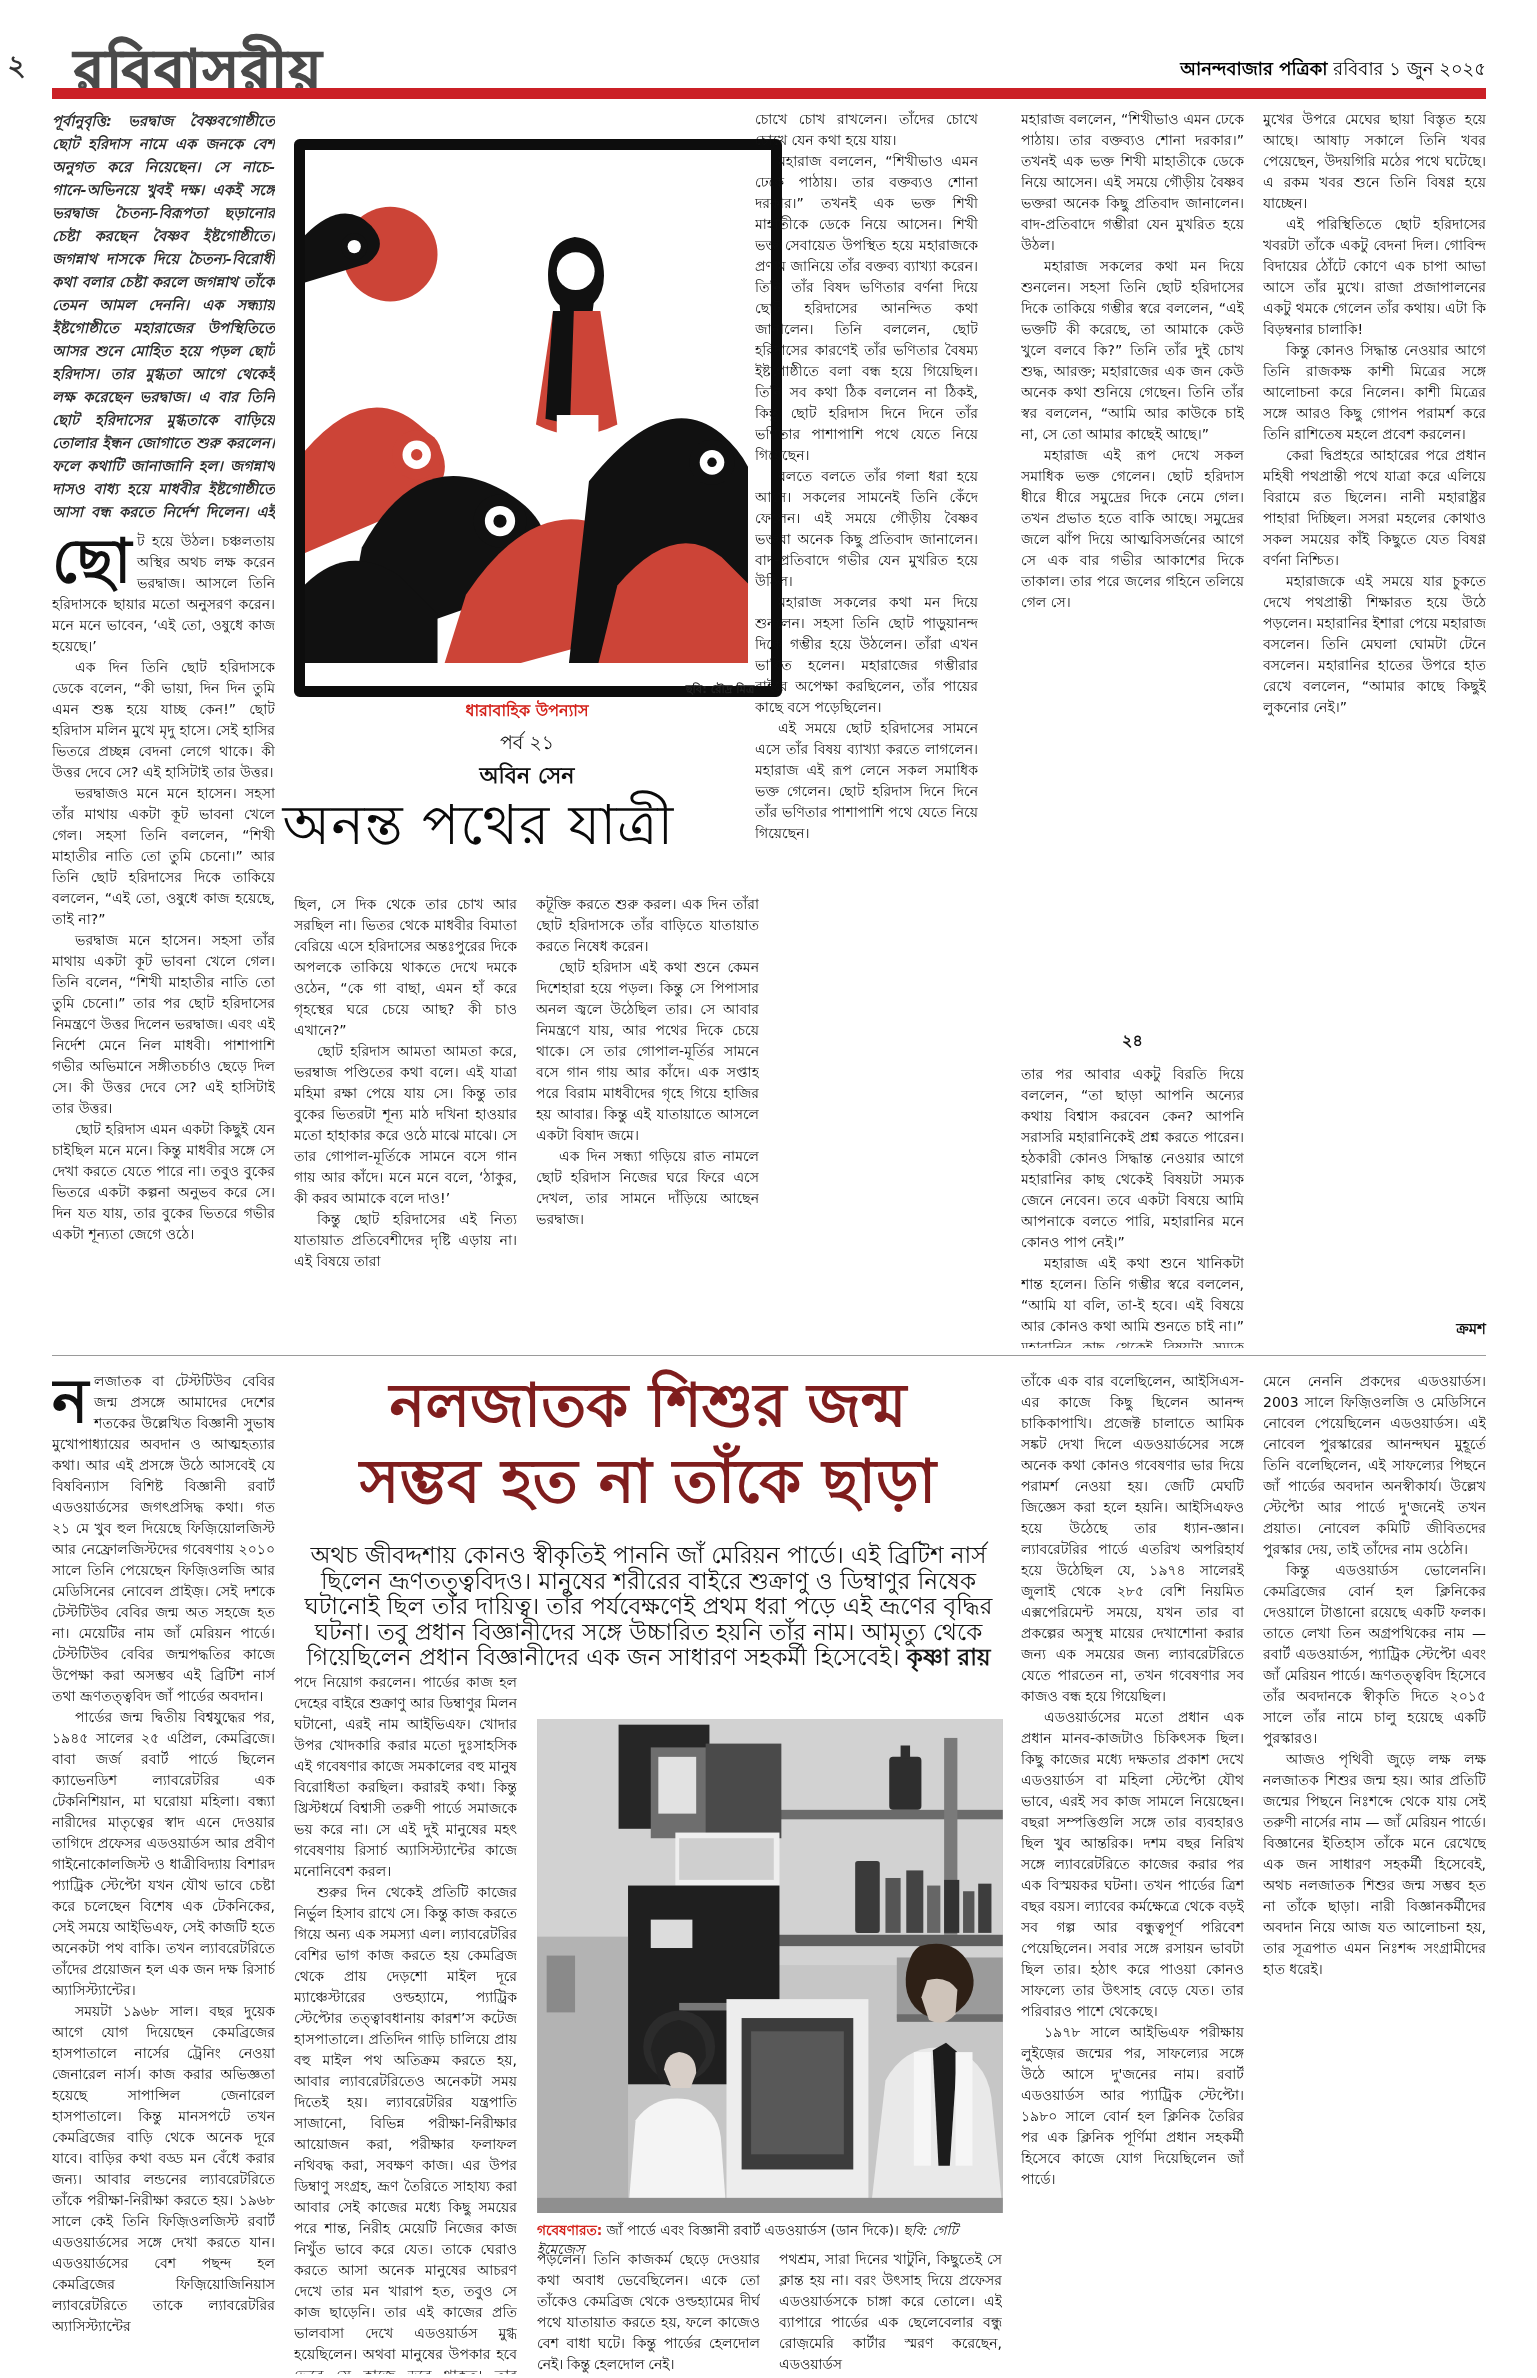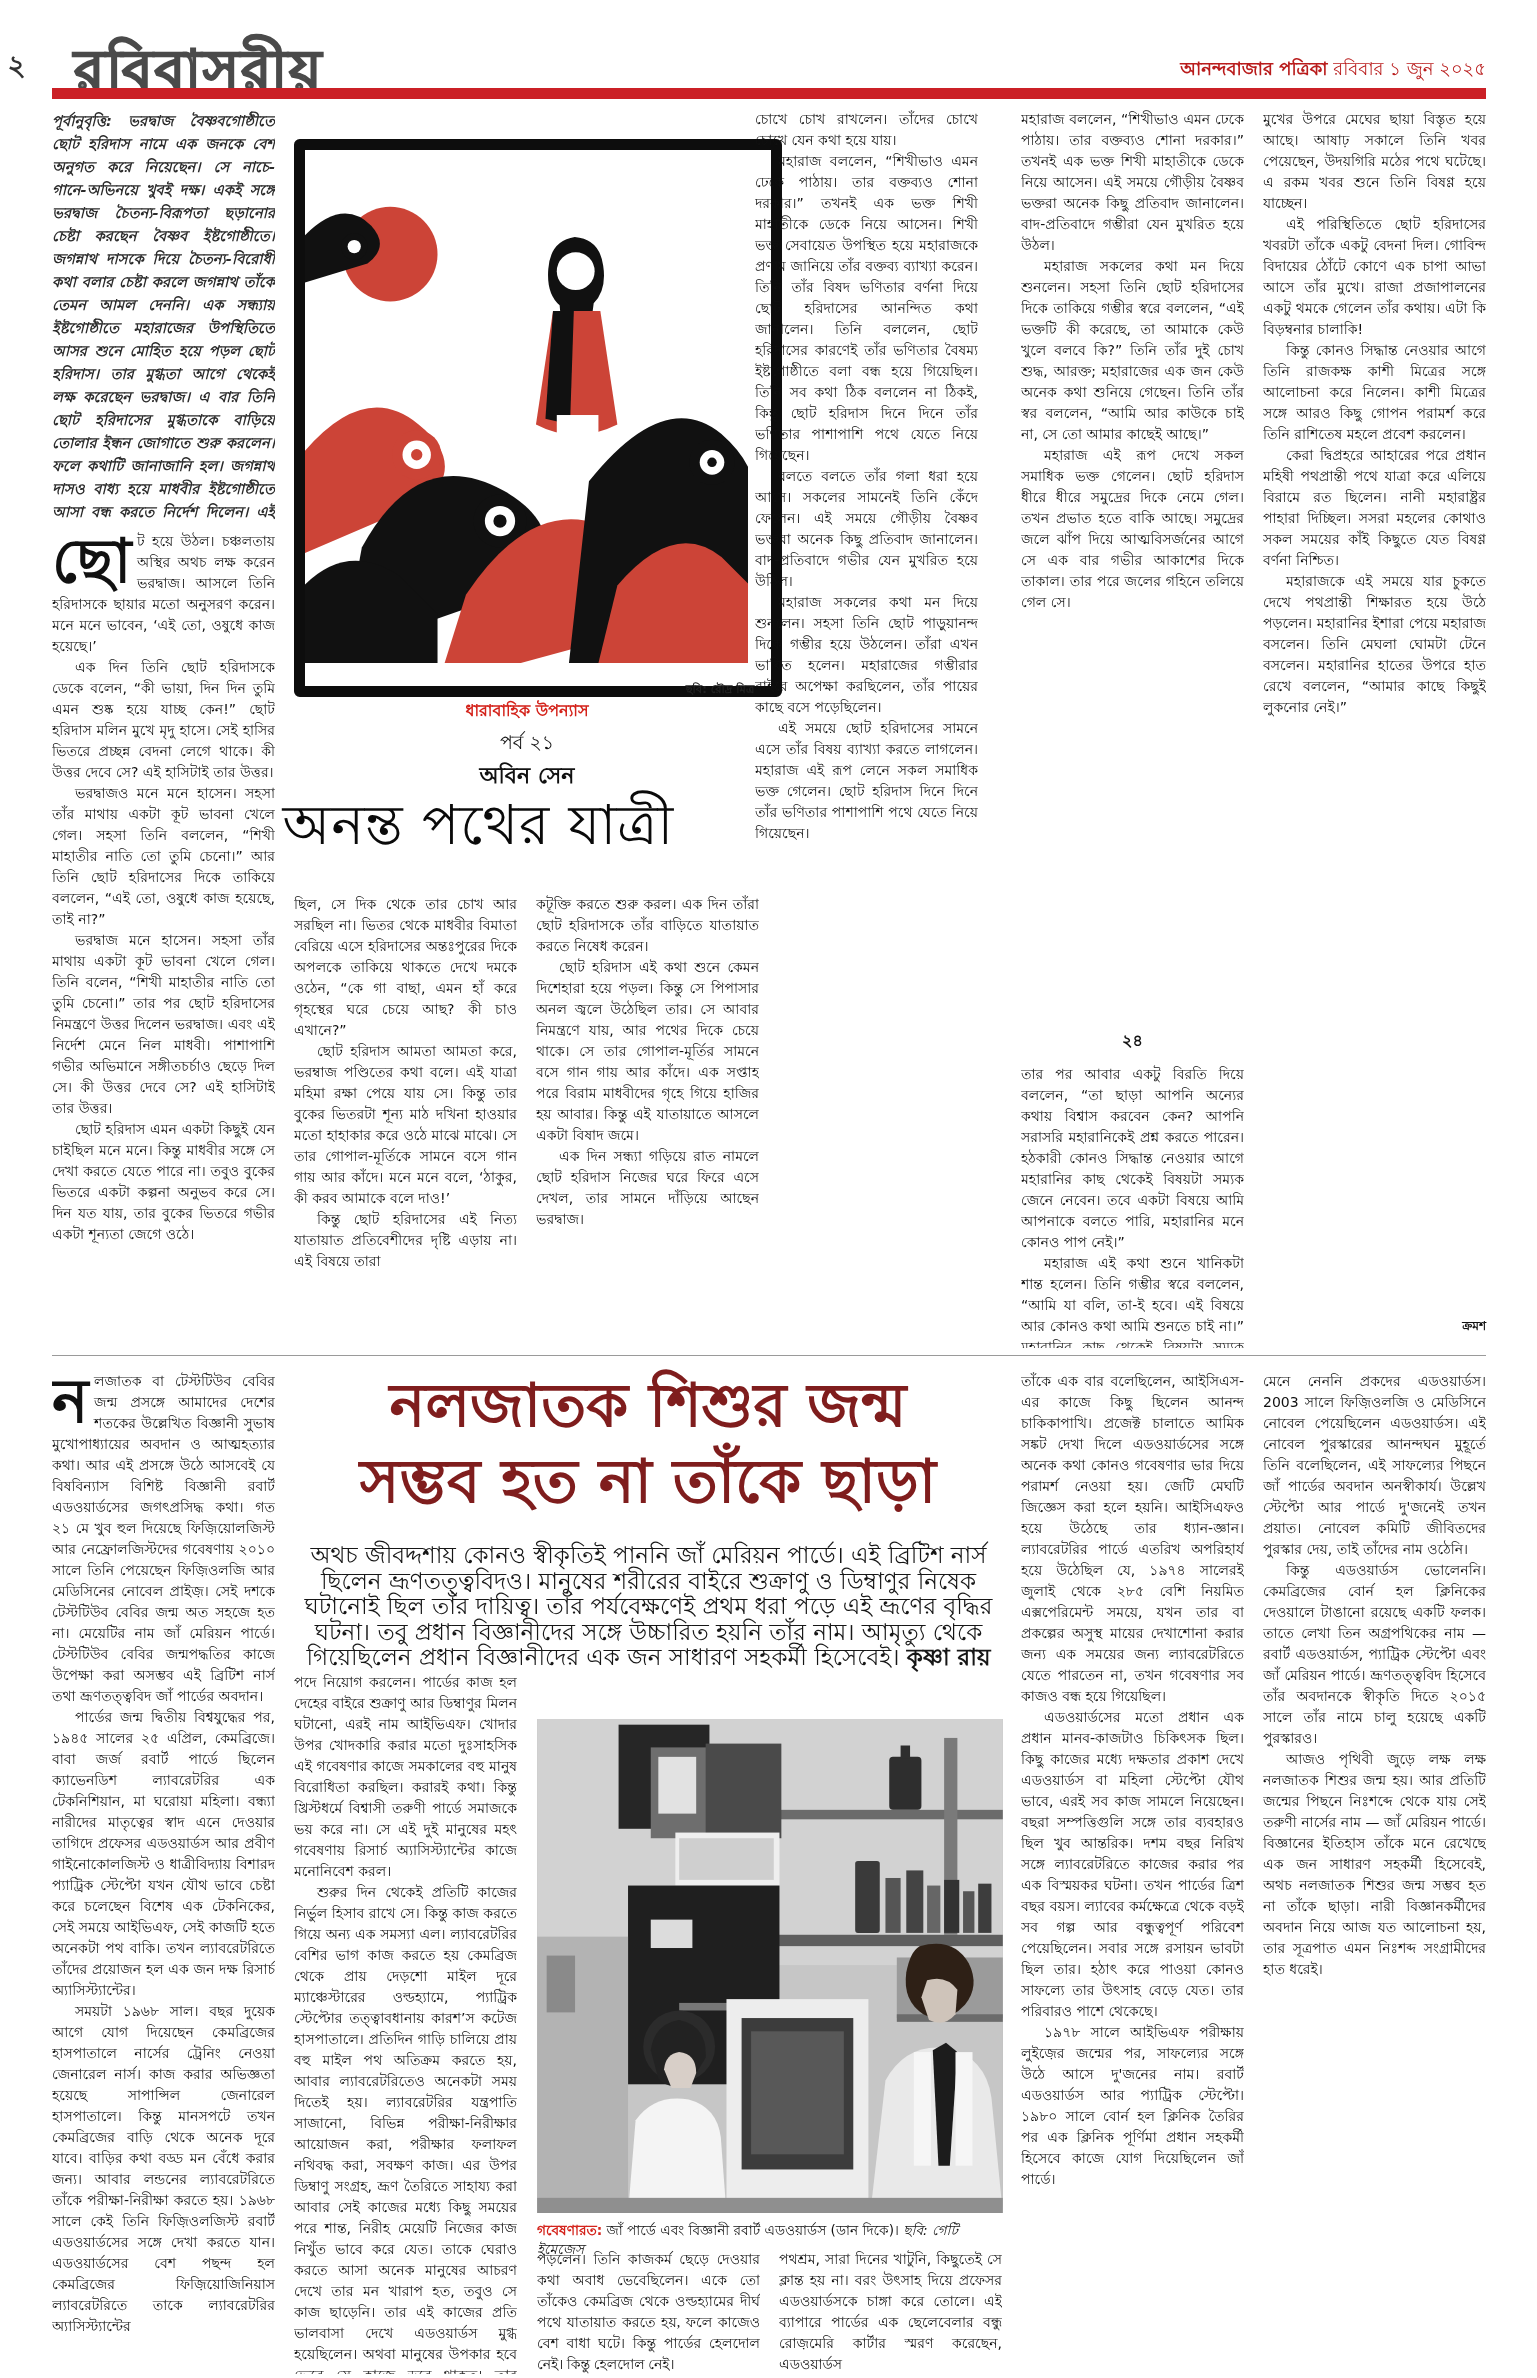--- a/index.html
+++ b/index.html
@@ -2,21 +2,21 @@
 <html style="font-size:15px"><head>
 <meta charset="utf-8">
 <style>
   html,body{margin:0;padding:0;background:#ffffff;}
   body{width:1538px;height:2378px;position:relative;font-family:"DejaVu Sans","Liberation Sans",sans-serif;color:#111;overflow:hidden;}
   .abs{position:absolute;}
   
   #pagenum{left:7.6px;top:44px;font-size:28px;font-weight:bold;color:#333;}
   #masthead{left:74px;top:28px;font-size:55px;font-weight:bold;color:#8f8f8f;letter-spacing:1.9px;-webkit-text-stroke:1.4px #4a4a4a;}
   #headrule{left:52px;top:88px;width:1434px;height:11.4px;background:#cb2026;}
-  #dateline{right:52px;top:55px;font-size:18px;color:#b91c1c;}
+  #dateline{right:52px;top:55px;font-size:18px;color:#000000;}
   #dateline b{font-weight:bold;}
   
   .coltext{font-size:14px;line-height:21px;text-align:justify;overflow:hidden;}
   .coltext p{margin:0 0 0 0;text-indent:23px;}
   .coltext p:first-child{text-indent:0;}
   .dropcap{float:left;font-size:61px;line-height:55px;font-weight:bold;padding:1.9px 5.7px 0 0;color:#111;}
   
   #novel{left:52px;top:109px;width:1434px;height:1242px;}
   .ncol{position:absolute;top:0;width:223px;height:1242px;}
   #n-intro{font-style:italic;font-weight:bold;color:#2b2b2b;font-size:14.7px;line-height:23px;text-align:justify;overflow:hidden;height:413px;}
@@ -26,21 +26,21 @@
   #illus{position:absolute;left:0;top:30px;width:466px;height:536px;background:#fff;border:11.4px solid #0d0d0d;border-radius:5.7px;overflow:hidden;}
   #illus svg{display:block;}
   #illus-credit{position:absolute;right:5.7px;top:572px;font-size:11.4px;color:#222;font-weight:bold;}
   #series-label{position:absolute;left:0;top:589px;width:466px;text-align:center;color:#d4231b;font-weight:bold;font-size:16px;}
   #series-part{position:absolute;left:0;top:619px;width:466px;text-align:center;font-size:19px;color:#111;}
   #series-author{position:absolute;left:0;top:649px;width:466px;text-align:center;font-size:22px;font-weight:bold;color:#111;}
   #novel-title{position:absolute;left:-11.4px;top:674px;width:492px;font-size:55px;font-weight:normal;color:#0a0a0a;letter-spacing:0.9px;white-space:nowrap;}
   .n-sub{position:absolute;top:785px;width:223px;height:456px;}
   #n-c4{left:703px;} #n-c5{left:969px;} #n-c6{left:1211px;}
   .marker24{text-align:center;font-weight:bold;font-size:16px;margin:9.5px 0;text-indent:0!important;}
-  .kramash{text-align:right;font-weight:bold;font-size:12px;margin-top:5.7px;}
+  .kramash{text-align:right;font-weight:bold;font-size:15px;margin-top:5.7px;}
   
   #divider{left:52px;top:1355px;width:1434px;height:0.9px;background:#9a9a9a;}
   
   #art2{left:52px;top:1367px;width:1434px;height:1012px;}
   .acol{position:absolute;width:223px;}
   #a-c1{left:0;top:3.8px;height:1003px;}
   #a2-head{position:absolute;left:242px;top:0;width:708px;text-align:center;}
   #a2-head h1{margin:0;font-size:60px;line-height:76px;font-weight:bold;color:#7f1d1d;white-space:nowrap;}
   #a2-stand{position:absolute;left:233px;top:176px;width:727px;font-size:23px;line-height:25.6px;text-align:center;color:#161616;}
   #a2-stand .byline{font-weight:bold;}

